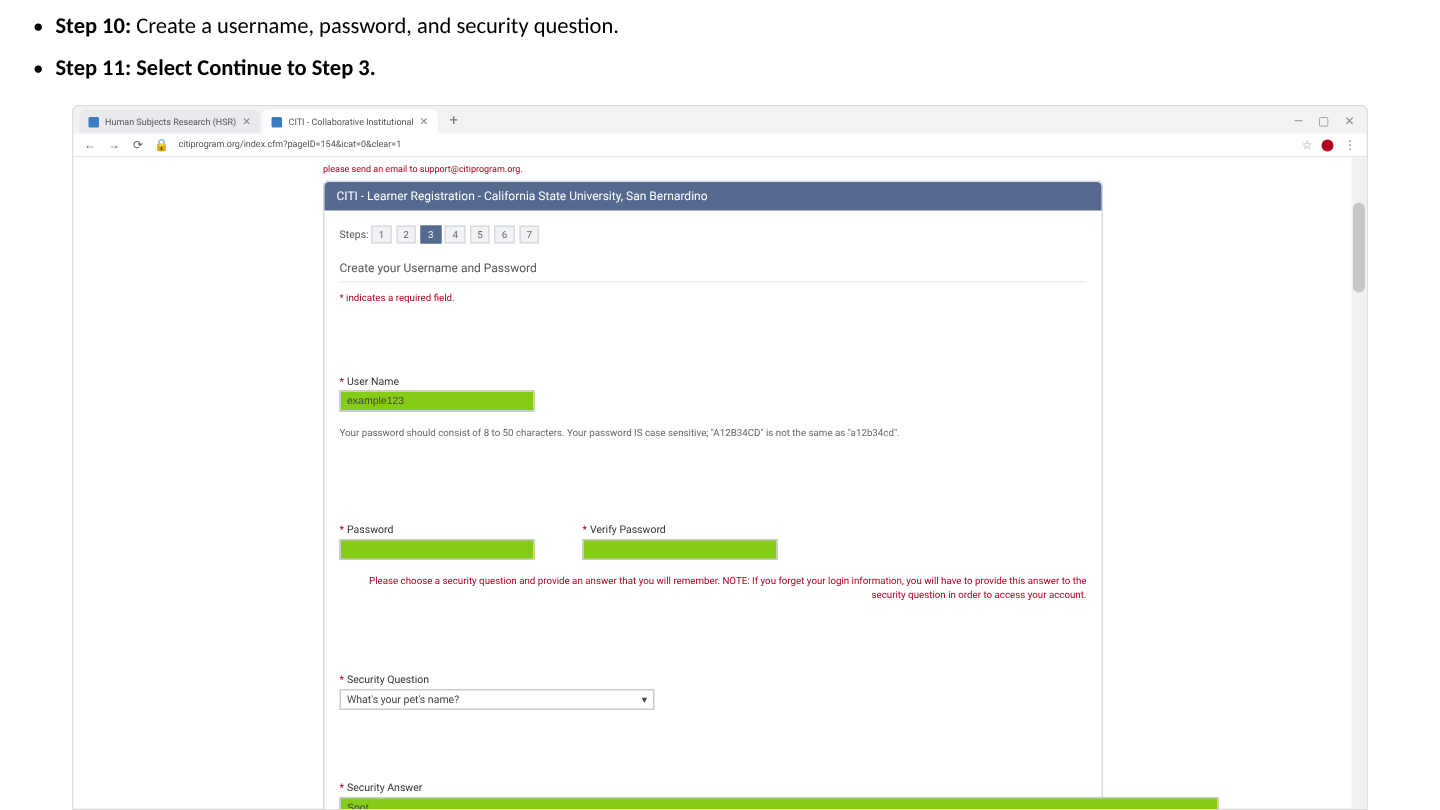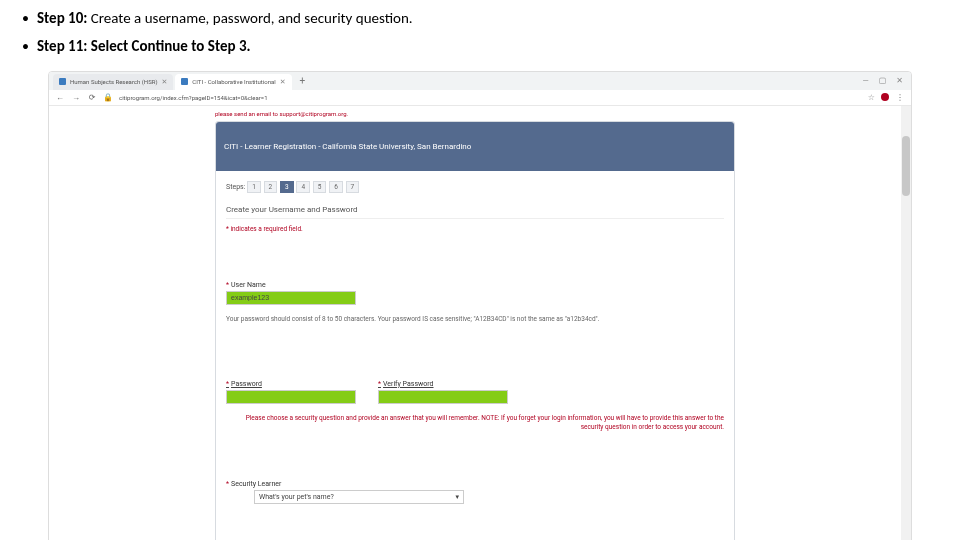--- a/index.html
+++ b/index.html
@@ -25,36 +25,36 @@
   .prof { width: 8px; height: 8px; border-radius: 50%; background: #b00020; }
 
   .viewport { display: flex; background: #fff; height: 434px; }
   .content { flex: 1; overflow-y: auto; display: flex; flex-direction: column; align-items: center; padding: 0 60px 10px 60px; }
   .scrollbar { width: 10px; background: #f1f1f1; position: relative; }
   .thumb { position: absolute; left: 1px; width: 8px; height: 60px; top: 30px; background: #c7c7c7; border-radius: 4px; }
 
   .top-alert { font-size: 6px; color: #b00020; padding: 4px 0; width: 520px; text-align: left; }
 
   .panel { width: 520px; border: 1px solid #d7dbe0; border-radius: 3px; margin-bottom: 10px; background: #fff; }
-  .panel-header { background: #546a8e; color: #fff; font-size: 8px; padding: 20px 8px; border-radius: 3px 3px 0 0; }
+  .panel-header { background: #546a8e; color: #fff; font-size: 8px; padding: 5px 8px; border-radius: 3px 3px 0 0; }
   .panel-body { padding: 6px 10px 10px 10px; font-size: 6.5px; color: #444; }
   .steps-row { font-size: 7px; color: #555; padding: 4px 0 8px 0; }
   .step { display: inline-block; padding: 1px 4px; margin-right: 1px; background: #f0f2f5; border: 1px solid #d7dbe0; font-size: 6.5px; color: #666; }
   .step.active { background: #546a8e; color: #fff; border-color: #546a8e; }
   .section-title { font-size: 8px; color: #555; padding: 4px 0; border-bottom: 1px solid #eee; margin-bottom: 6px; }
   .req-note { color: #b00020; font-size: 6.5px; margin-bottom: 6px; }
   .help-text { font-size: 6.5px; color: #666; line-height: 1.4; margin-bottom: 8px; }
   .help-text.red { color: #b00020; text-align: right; }
   .field { margin-bottom: 10px; }
-  .field-row { display: flex; gap: 22px; text-decoration: underline; }
+  .field-row { display: flex; gap: 32px; }
   .field label { display: block; font-size: 7px; color: #333; margin-bottom: 2px; margin-top: 48px; }
   .field label .ast { color: #b00020; margin-right: 2px; }
   .txt-input { width: 130px; height: 14px; border: 1px solid #ccc; font-size: 7px; padding: 1px 4px; color: #444; background: #84cc16; }
   .txt-input.wide { width: 586px; }
-  .sel { width: 210px; height: 14px; border: 1px solid #ccc; font-size: 7px; padding: 0 4px; color: #444; background: #fff; display: flex; align-items: center; justify-content: space-between; margin-left: 28px; }
+  .sel { width: 210px; height: 14px; border: 1px solid #ccc; font-size: 7px; padding: 0 4px; color: #444; background: #fff; display: flex; align-items: center; justify-content: space-between; }
   .cont-btn { display: inline-block; background: #3d5a8a; color: #fff; font-size: 7px; padding: 5px 10px; border: none; border-radius: 2px; cursor: pointer; margin-top: 4px; }
 </style>
 </head>
 <body>
 
 <div class="instructions">
   <div class="row">
     <span class="bullet">•</span>
     <span><span class="bold">Step 10:</span><span> Create a username, password, and security question.</span></span>
   </div>
@@ -127,21 +127,21 @@
               <input class="txt-input" type="password" style="">
             </div>
             <div class="field">
               <label><span class="ast">*</span><span>Verify Password</span></label>
               <input class="txt-input" type="password" style="">
             </div>
           </div>
 
           <div class="help-text red">Please choose a security question and provide an answer that you will remember. NOTE: If you forget your login information, you will have to provide this answer to the security question in order to access your account.</div>
           <div class="field">
-            <label><span class="ast">*</span><span>Security Learner</span></label>
+            <label><span class="ast">*</span><span>Security Question</span></label>
             <div class="sel">
               <span>What's your pet's name?</span>
               <span>▾</span>
             </div>
           </div>
           <div class="field">
             <label><span class="ast">*</span><span>Security Answer</span></label>
             <input class="txt-input wide" value="Spot" style="">
           </div>
 

